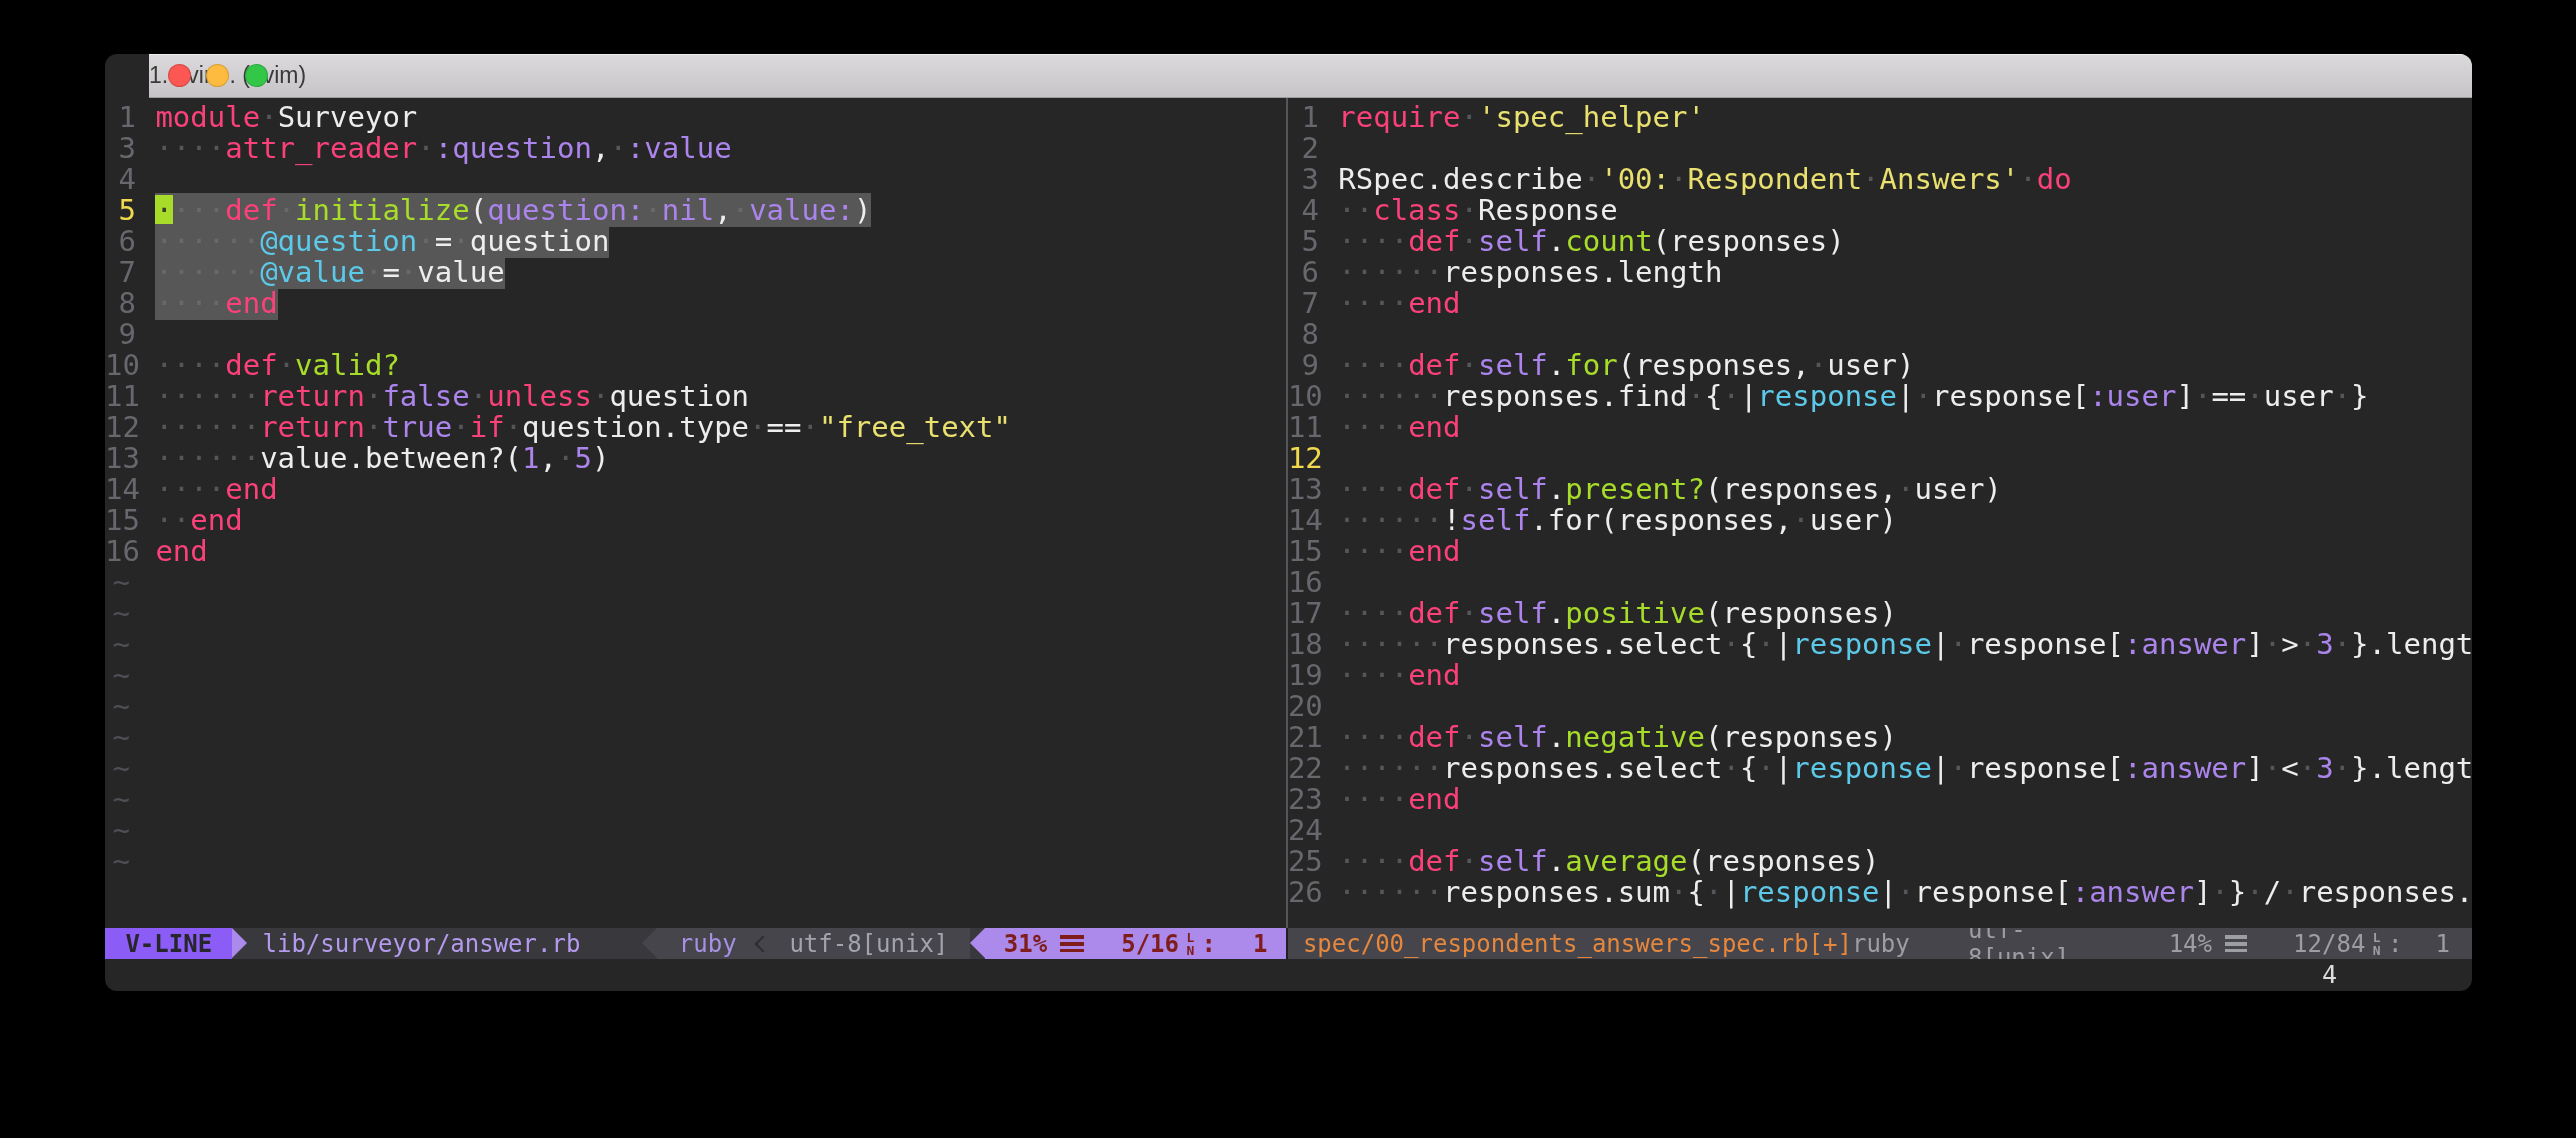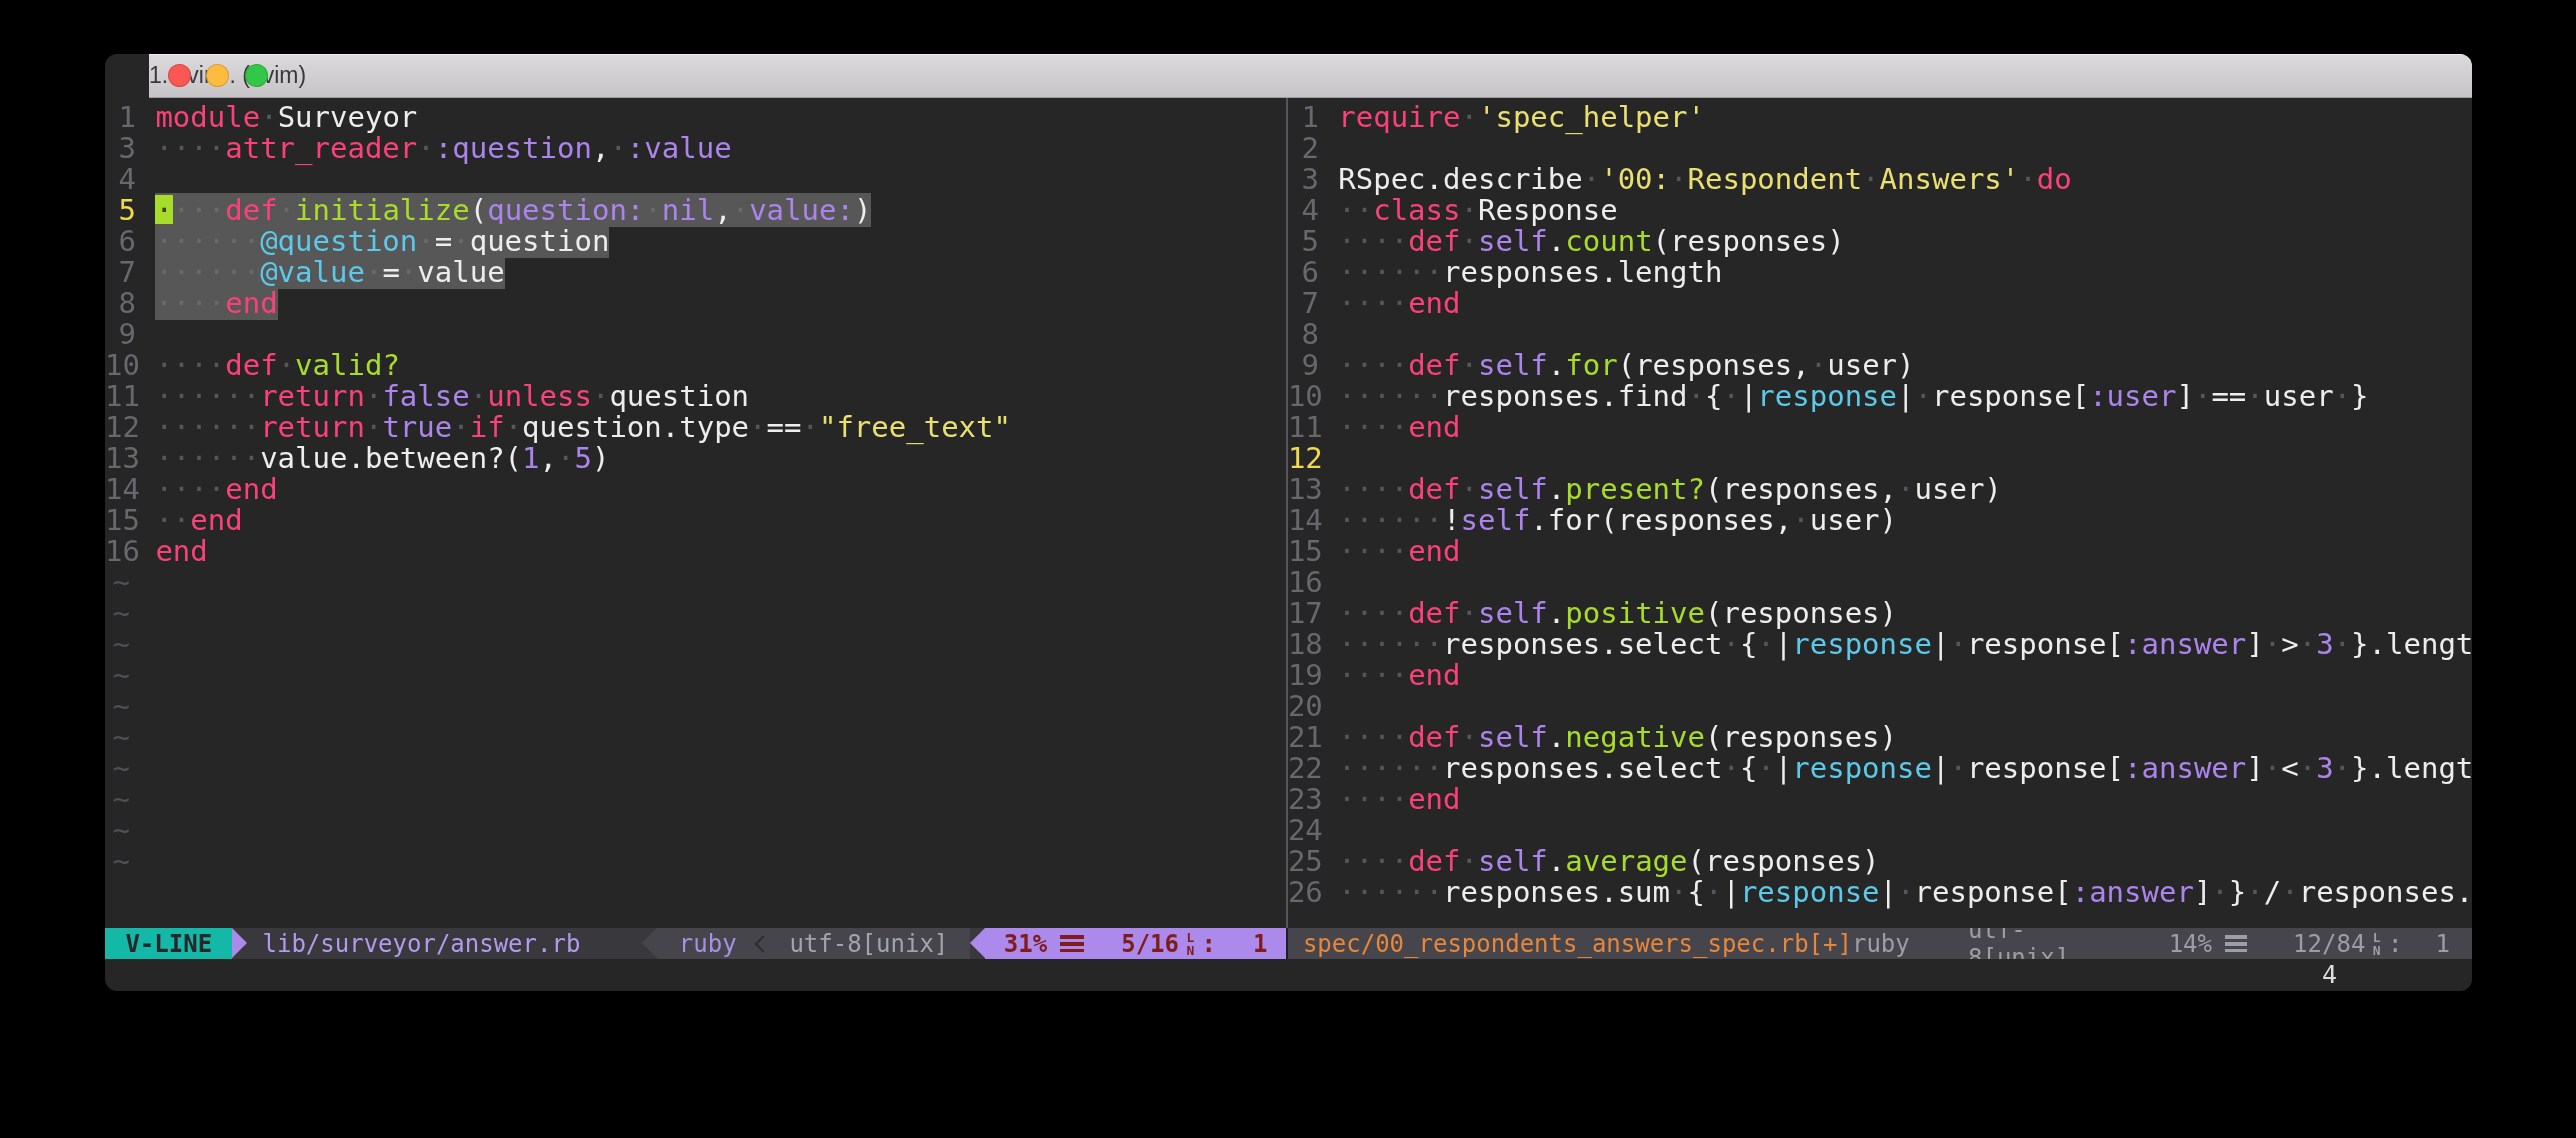--- a/index.html
+++ b/index.html
@@ -45,21 +45,21 @@
   .sel .tok-ws { color:#696969; }
   .tok-cursor { background:#a8dc2a; color:#3c3c2c; display:inline-block; }
 
   
   .statusrow { height:31px; display:flex; font-size:24px; }
   .status-left { width:1181px; background:#38383d; display:flex; align-items:stretch; overflow:hidden; }
   .status-gap { width:1.9px; background:#202023; }
   .status-right { flex:1; background:#45454b; display:flex; align-items:center;
                   color:#9d9da4; overflow:hidden; padding-right:22px; }
 
-  .seg-mode { display:flex; align-items:center; padding:0 20.4px; background:#14b8a6;
+  .seg-mode { display:flex; align-items:center; padding:0 20.4px; background:#8b5cf6;
               color:#26262b; font-weight:bold; }
   .tri-r-lav { width:0; height:0; border-top:15.7px solid transparent;
                border-bottom:15.7px solid transparent; border-left:15.7px solid #ab8aeb; }
   .tri-l-gray { width:0; height:0; border-top:15.7px solid transparent;
                 border-bottom:15.7px solid transparent; border-right:15.7px solid #45454b; }
   .tri-l-lav { width:0; height:0; border-top:15.7px solid transparent;
                border-bottom:15.7px solid transparent; border-right:15.7px solid #ab8aeb; }
   .seg-path { display:flex; align-items:center; padding-left:15px; color:#b49aec; }
   .spacer { flex:1; }
   .seg-x { background:#45454b; display:flex; align-items:center; padding:0 22px; }

